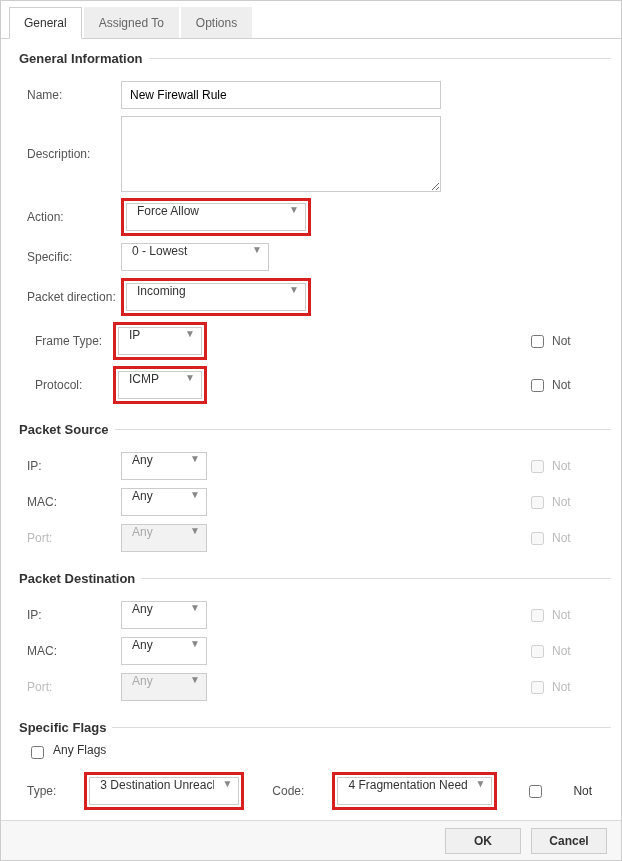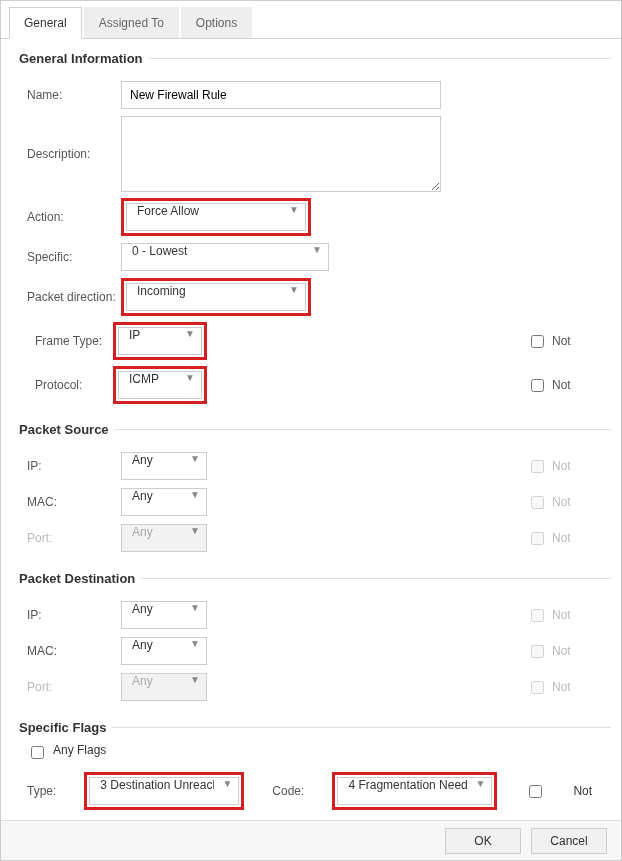--- a/index.html
+++ b/index.html
@@ -139,20 +139,21 @@
     padding: 0 14px;
   }
   .btn {
     min-width: 76px;
     height: 26px;
     background: #f0f0f0;
     border: 1px solid #ccc;
     color: #333;
     font-size: 12px;
     cursor: pointer;
+    font-weight: bold;
   }
   .chk-inline { display:flex; align-items:flex-start; gap:6px; padding-left:10px;}
   .flagrow {
     display:flex;
     align-items:center;
     gap: 28px;
     padding-left: 10px;
     margin: 10px 0 6px 0;
   }
   .flagrow .lbl { color:#555; }
@@ -187,21 +188,21 @@
       <span class="hl">
         <span class="select" style="width:180px">
           <span>Force Allow</span>
           <span class="caret">▼</span>
         </span>
       </span>
     </div>
 
     <div class="row">
       <div class="lab">Specific:</div>
-      <span class="select" style="width:208px">
+      <span class="select" style="width:148px">
         <span>0 - Lowest</span>
         <span class="caret">▼</span>
       </span>
     </div>
 
     <div class="row">
       <div class="lab" style="width:104px">Packet direction:</div>
       <span class="hl">
         <span class="select" style="width:180px">
           <span>Incoming</span>

